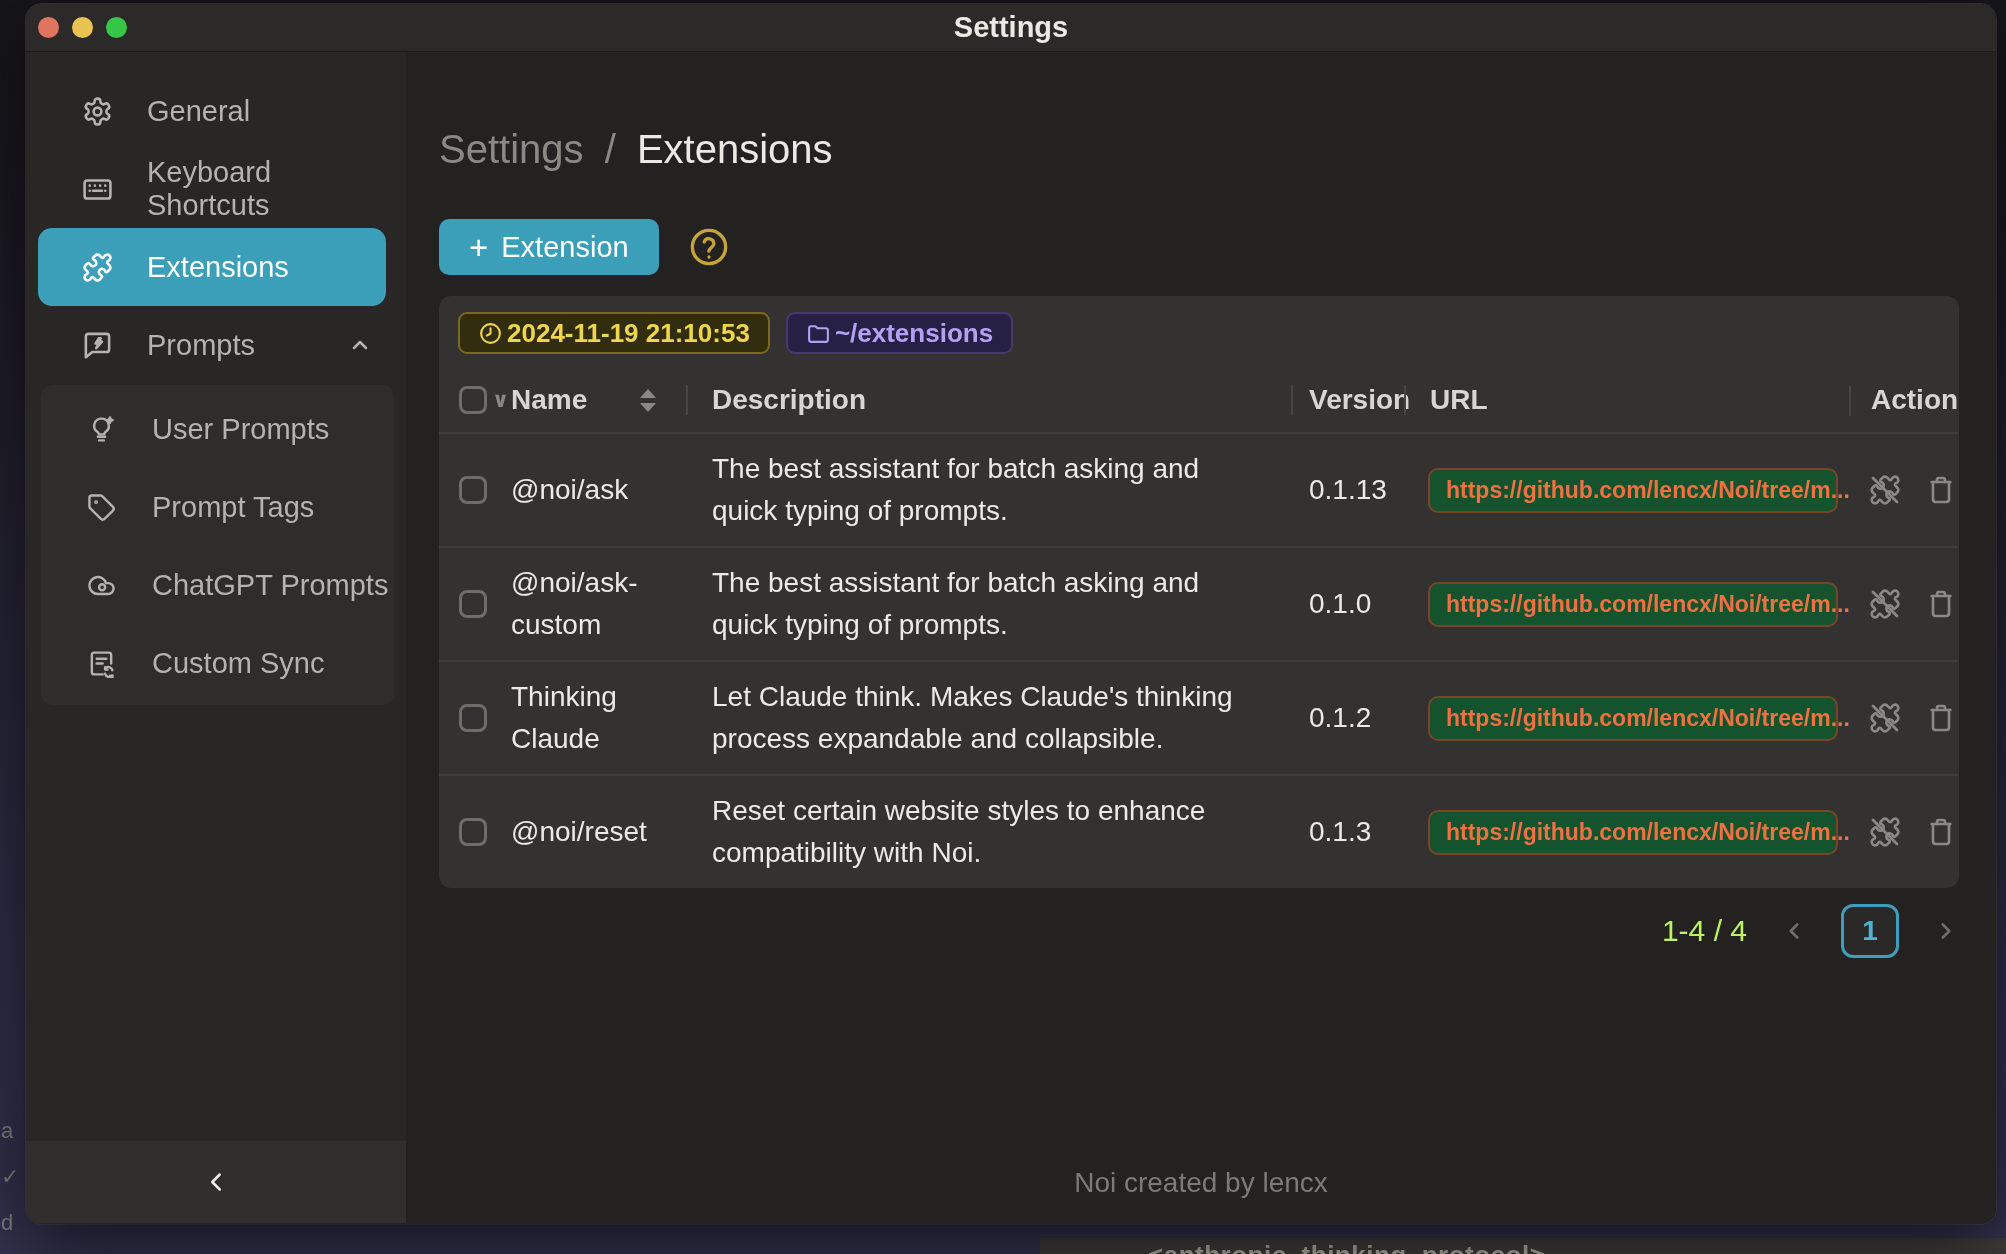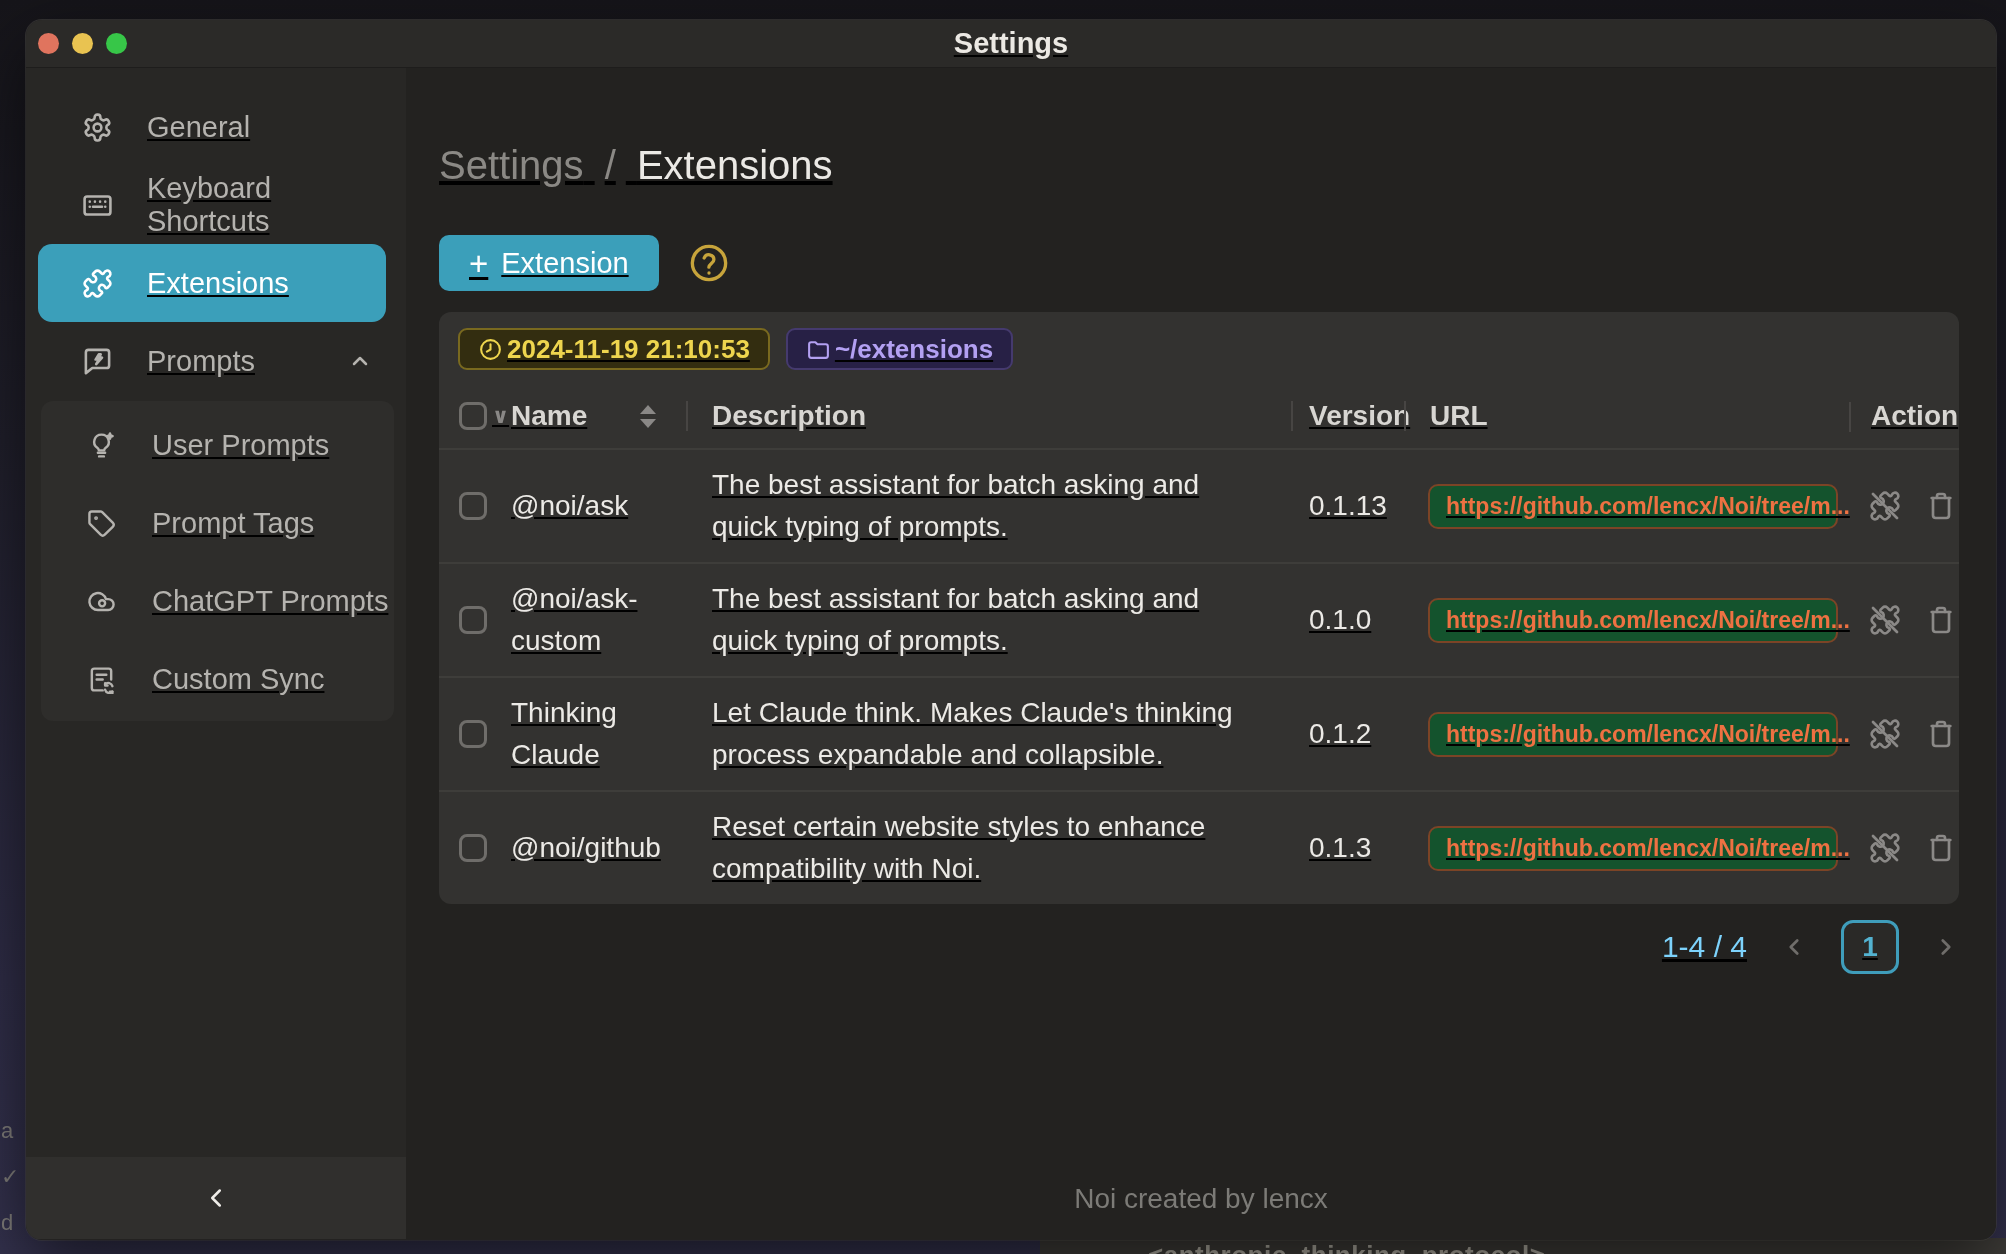--- a/index.html
+++ b/index.html
@@ -10,23 +10,23 @@
 
   
   .edge-chars { position:absolute; left:1px; top:1108px; width:26px; color:#8e8c84;
     font-size:22px; line-height:46px; opacity:.85; z-index:1; }
   .bottom-bar { position:absolute; left:1040px; right:0; top:1238px; height:16px;
     background:#403e3a; overflow:hidden; z-index:1; }
   .bottom-bar span { position:absolute; left:108px; top:2px; font-size:26px; font-weight:700;
     color:#b5b1a6; letter-spacing:.5px; white-space:nowrap; }
 
   
-  .window { position:absolute; left:26px; top:20px; width:1970px; height:1220px;
+  .window { position:absolute; left:26px; top:4px; width:1970px; height:1220px;
     background:#232221; border-radius:16px; overflow:hidden; z-index:2;
-    box-shadow:0 24px 70px rgba(0,0,0,.6), 0 0 0 1px rgba(90,88,84,.45);text-decoration:underline; }
+    box-shadow:0 24px 70px rgba(0,0,0,.6), 0 0 0 1px rgba(90,88,84,.45); }
 
   .titlebar { position:relative; height:48px; background:#2b2a28; display:flex;
     align-items:center; justify-content:center; border-bottom:1px solid #1e1d1c; }
   .title { color:#ece9e4; font-size:29px; font-weight:600; }
   .lights { position:absolute; left:12px; top:0; height:100%; display:flex;
     align-items:center; gap:13px; }
   .light { width:21px; height:21px; border-radius:50%; cursor:default; }
   .light.red{background:#e0745e}.light.yellow{background:#e9c351}.light.green{background:#37c648}
 
   .main { display:flex; height:1171px; }
@@ -101,21 +101,21 @@
     background:transparent; cursor:pointer; flex:none; }
   .urlchip { display:inline-block; max-width:410px; padding:7px 16px; background:#14532d;
     border:2px solid #7c4426; border-radius:10px; color:#ee7142; font-size:23px;
     font-weight:600; white-space:nowrap; cursor:pointer; }
   .act { width:32px; height:32px; color:#8b8987; cursor:pointer; }
   .act svg { width:32px; height:32px; }
 
   
   .pager { width:1520px; margin-top:16px; display:flex; align-items:center;
     justify-content:flex-end; gap:34px; }
-  .pager .range { color:#7dd3fc; font-size:30px; }
+  .pager .range { color:#bef264; font-size:30px; }
   .pg-arrow { width:26px; height:26px; color:#6f6d6a; cursor:pointer; }
   .pg-arrow svg { width:26px; height:26px; }
   .pg-num { width:58px; height:54px; border:3px solid #3f9dbb; border-radius:12px;
     background:#2a2927; color:#53b2d0; font-size:28px; font-weight:600; display:flex;
     align-items:center; justify-content:center; cursor:pointer; }
 
   .credit { position:absolute; left:0; right:0; bottom:24px; text-align:center;
     color:#7c7b77; font-size:28px; }
 </style>
 </head>
@@ -377,21 +377,21 @@
                     <path d="M9 6V4.5A1.5 1.5 0 0 1 10.5 3h3A1.5 1.5 0 0 1 15 4.5V6"></path>
                   </svg></span>
             </div>
           </div>
 
           <div class="trow">
             <div class="col-cb">
                 <span class="checkbox"></span>
               </div>
             <div class="col-name">
-                <span class="name-txt">@noi/github</span>
+                <span class="name-txt">@noi/reset</span>
               </div>
             <div class="col-desc">
                 <span class="desc-txt">Reset certain website styles to enhance compatibility with Noi.</span>
               </div>
             <div class="col-version">
                 <span>0.1.3</span>
               </div>
             <div class="col-url">
                 <span class="urlchip">https://github.com/lencx/Noi/tree/m...</span>
               </div>

